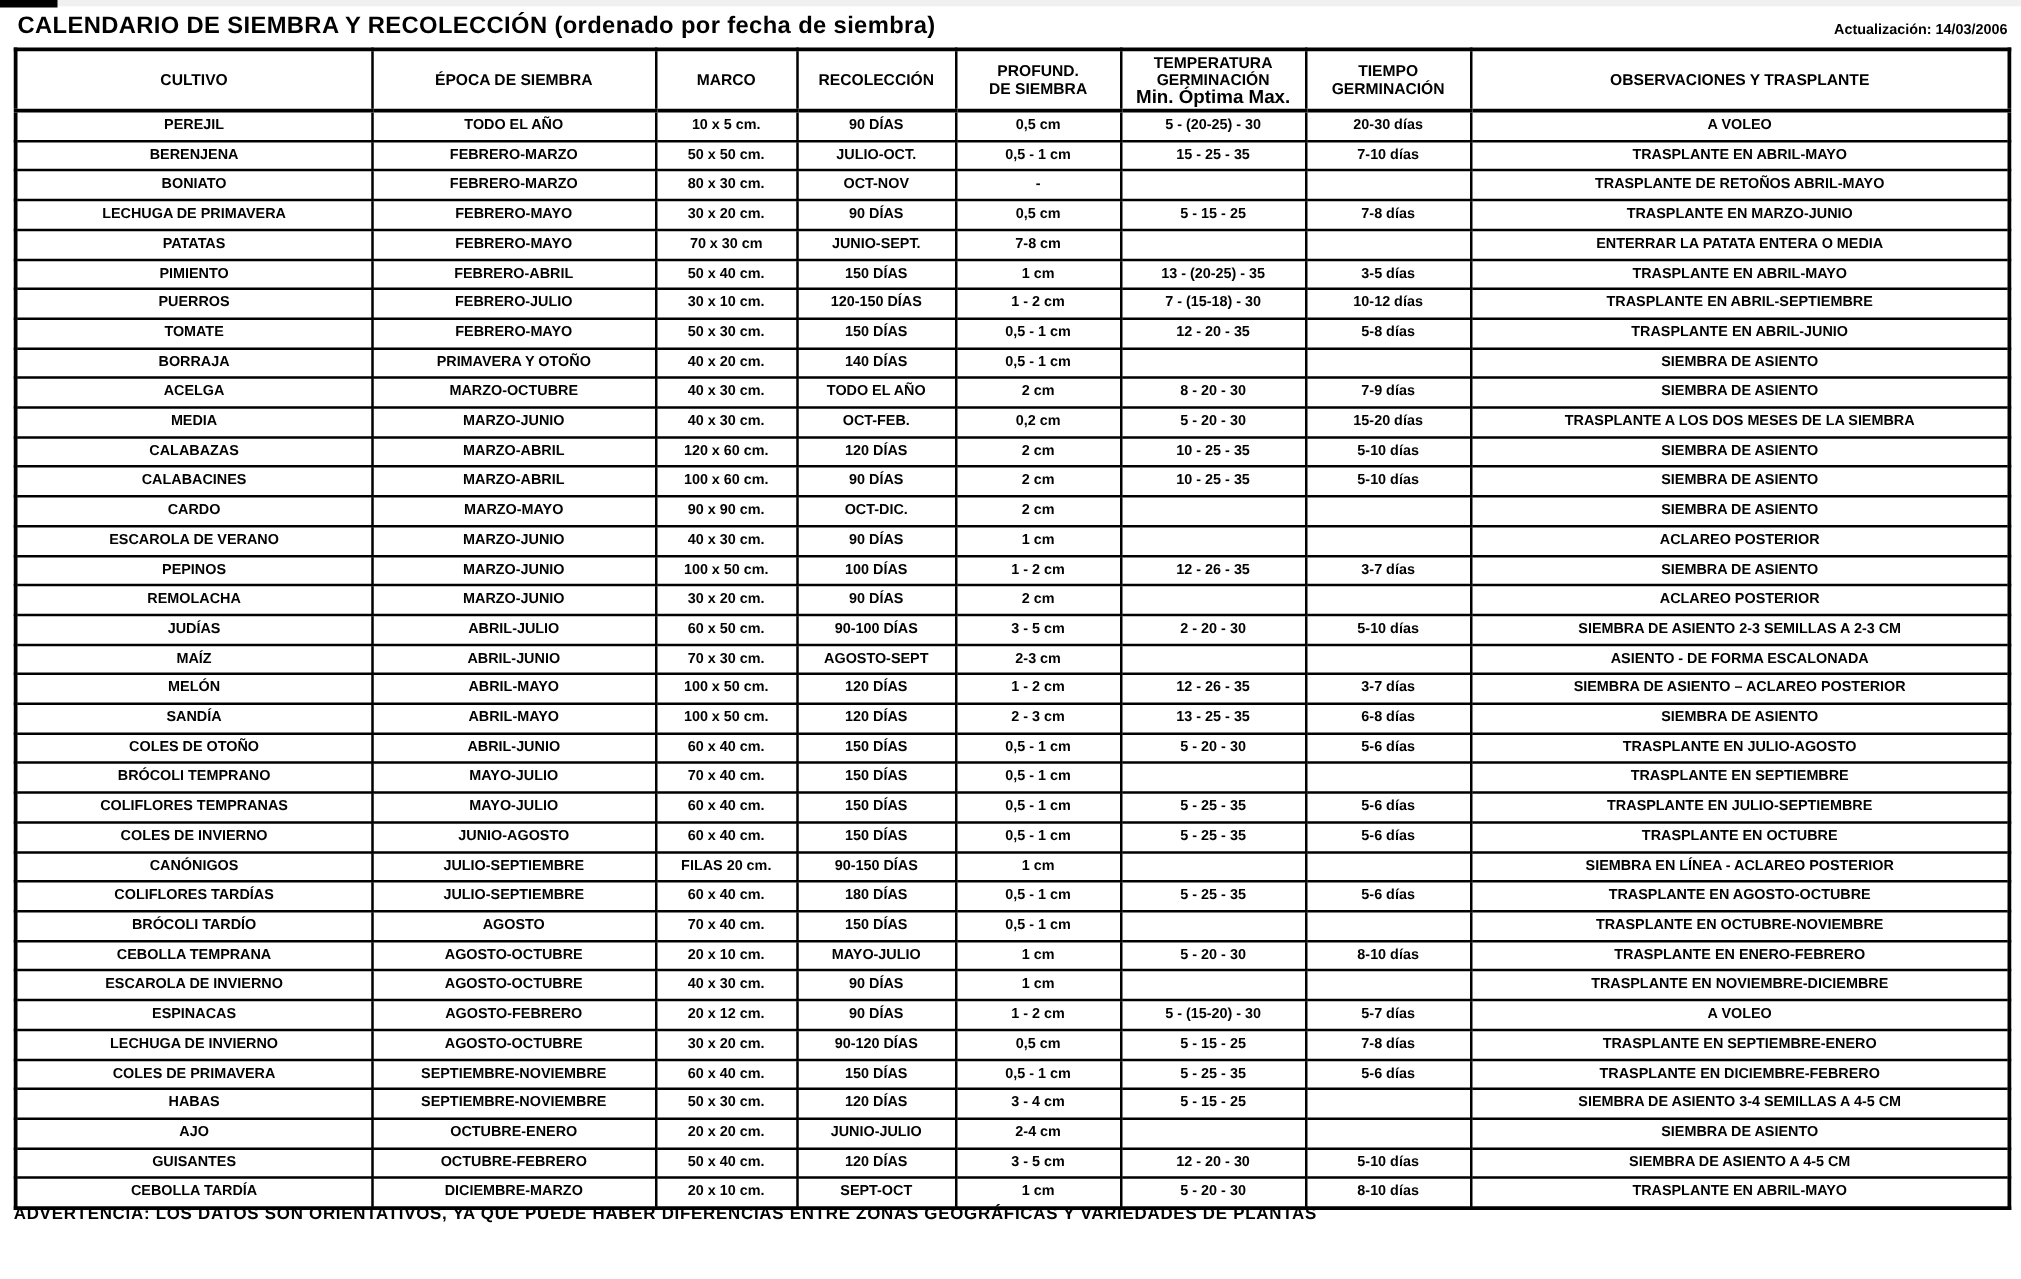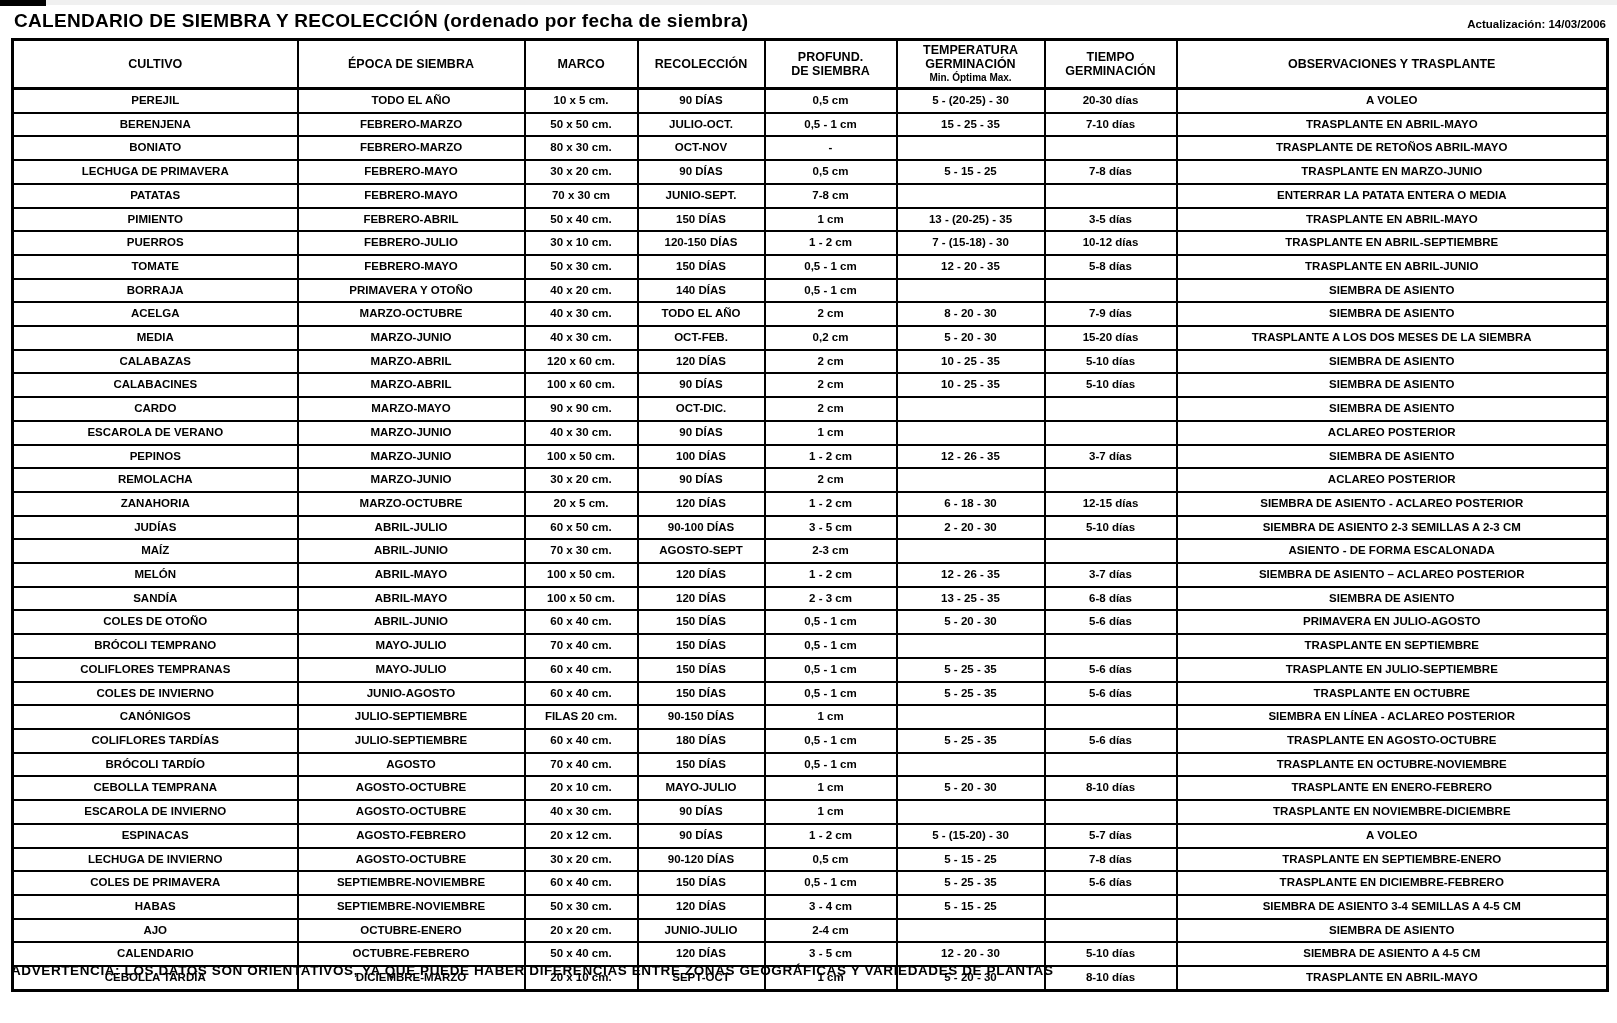--- a/index.html
+++ b/index.html
@@ -9,21 +9,21 @@
   .top-strip { position: absolute; left: 0; top: 0; width: 100%; height: 5px; background: #f0f0f0; }
   .artifact-bar { position: absolute; left: 0; top: 0; width: 46px; height: 6px; background: #000; }
 
   .titlebar { position: absolute; left: 14px; top: 10px; width: 1592px; display: flex; justify-content: space-between; align-items: flex-end; }
   .page-title { font-size: 19px; font-weight: bold; letter-spacing: 0.3px; white-space: nowrap; }
   .updated { font-size: 11.5px; font-weight: bold; white-space: nowrap; padding-bottom: 2px; }
 
   table.cal { position: absolute; left: 11px; top: 38px; width: 1595px; border-collapse: collapse; table-layout: fixed; border: 3px solid #000; }
   table.cal th, table.cal td { border: 2px solid #000; font-weight: bold; text-align: center; vertical-align: middle; overflow: hidden; white-space: nowrap; }
   table.cal thead th { height: 49px; font-size: 12.5px; line-height: 14px; border-bottom: 3px solid #000; }
-  table.cal thead th .sub { font-size: 10px; }
+  table.cal thead th .sub { font-size: 15px; }
   table.cal tbody td { height: 21.7px; font-size: 11.5px; line-height: 21.7px; padding: 0 2px; }
 
   col.c-cultivo { width: 285px; }
   col.c-epoca { width: 227px; }
   col.c-marco { width: 113px; }
   col.c-recoleccion { width: 127px; }
   col.c-profund { width: 132px; }
   col.c-temperatura { width: 148px; }
   col.c-tiempo { width: 132px; }
   col.c-observaciones { width: 431px; }
@@ -249,30 +249,20 @@
         <td>REMOLACHA</td>
         <td>MARZO-JUNIO</td>
         <td>30 x 20 cm.</td>
         <td>90 DÍAS</td>
         <td>2 cm</td>
         <td></td>
         <td></td>
         <td>ACLAREO POSTERIOR</td>
       </tr>
       <tr>
-        <td>ZANAHORIA</td>
-        <td>MARZO-OCTUBRE</td>
-        <td>20 x 5 cm.</td>
-        <td>120 DÍAS</td>
-        <td>1 - 2 cm</td>
-        <td>6 - 18 - 30</td>
-        <td>12-15 días</td>
-        <td>SIEMBRA DE ASIENTO - ACLAREO POSTERIOR</td>
-      </tr>
-      <tr>
         <td>JUDÍAS</td>
         <td>ABRIL-JULIO</td>
         <td>60 x 50 cm.</td>
         <td>90-100 DÍAS</td>
         <td>3 - 5 cm</td>
         <td>2 - 20 - 30</td>
         <td>5-10 días</td>
         <td>SIEMBRA DE ASIENTO 2-3 SEMILLAS  A 2-3 CM</td>
       </tr>
       <tr>
@@ -306,21 +296,21 @@
         <td>SIEMBRA DE ASIENTO</td>
       </tr>
       <tr>
         <td>COLES DE OTOÑO</td>
         <td>ABRIL-JUNIO</td>
         <td>60 x 40 cm.</td>
         <td>150 DÍAS</td>
         <td>0,5 - 1 cm</td>
         <td>5 - 20 - 30</td>
         <td>5-6 días</td>
-        <td>PRIMAVERA EN JULIO-AGOSTO</td>
+        <td>TRASPLANTE EN JULIO-AGOSTO</td>
       </tr>
       <tr>
         <td>BRÓCOLI TEMPRANO</td>
         <td>MAYO-JULIO</td>
         <td>70 x 40 cm.</td>
         <td>150 DÍAS</td>
         <td>0,5 - 1 cm</td>
         <td></td>
         <td></td>
         <td>TRASPLANTE EN SEPTIEMBRE</td>
@@ -439,21 +429,21 @@
         <td>AJO</td>
         <td>OCTUBRE-ENERO</td>
         <td>20 x 20 cm.</td>
         <td>JUNIO-JULIO</td>
         <td>2-4 cm</td>
         <td></td>
         <td></td>
         <td>SIEMBRA DE ASIENTO</td>
       </tr>
       <tr>
-        <td>CALENDARIO</td>
+        <td>GUISANTES</td>
         <td>OCTUBRE-FEBRERO</td>
         <td>50 x 40 cm.</td>
         <td>120 DÍAS</td>
         <td>3 - 5 cm</td>
         <td>12 - 20 - 30</td>
         <td>5-10 días</td>
         <td>SIEMBRA DE ASIENTO  A 4-5 CM</td>
       </tr>
       <tr>
         <td>CEBOLLA TARDÍA</td>

